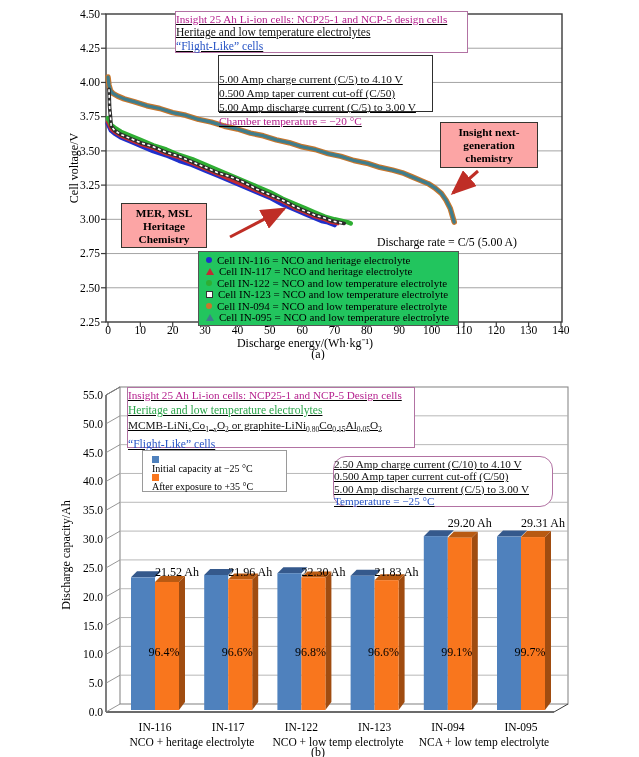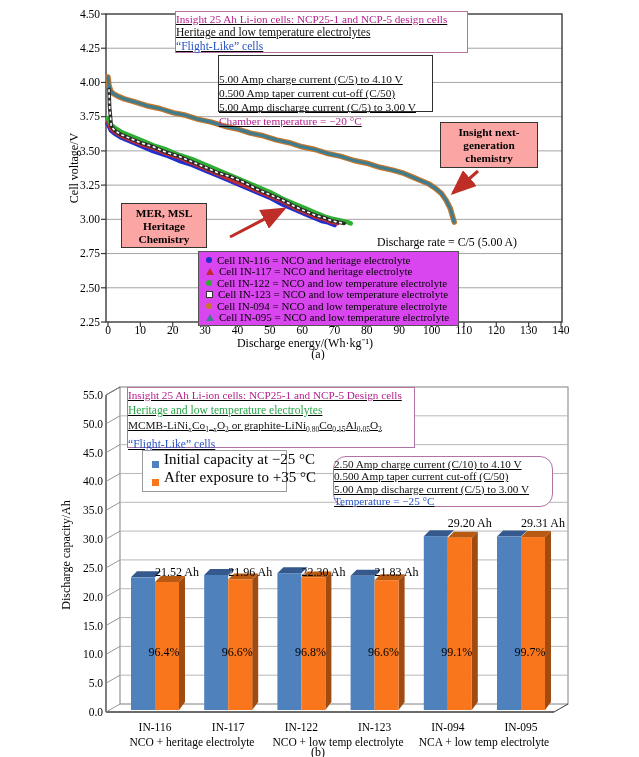--- a/index.html
+++ b/index.html
@@ -10,28 +10,28 @@
   .plum{border:1.6px solid #b272a3;}
   .blk{border:1.4px solid #2e2e2e;}
   .greenbox{position:absolute;background:#fca5a5;border:1.6px solid #35352f;
             text-align:center;box-sizing:border-box;font-weight:bold;}
   .t-mag{color:#b5208e;}
   .t-blu{color:#2653c5;}
   .t-grn{color:#2aa54a;}
   .t-blk{color:#111;}
   .l14{line-height:14px;font-size:11.6px;}
   .l13{line-height:12.8px;font-size:11.3px;}
-  .legA{position:absolute;left:198px;top:251px;width:261px;height:75px;background:#d946ef;
+  .legA{position:absolute;left:198px;top:251px;width:261px;height:75px;background:#22c55e;
         border:1.5px solid #555;box-sizing:border-box;display:flex;flex-direction:column;
         justify-content:space-around;padding:2px 0 2px 7px;}
   .legA .lr{display:flex;align-items:center;height:11px;font-size:11px;white-space:nowrap;}
   .legB{position:absolute;left:142px;top:450px;width:145px;height:42px;background:#fff;
         border:1.5px solid #9a9a9a;box-sizing:border-box;display:flex;flex-direction:column;
         justify-content:space-around;padding:2px 0 2px 9px;}
-  .legB .lr{display:flex;align-items:flex-end;height:12px;font-size:15px;white-space:nowrap;}
+  .legB .lr{display:flex;align-items:flex-start;height:12px;font-size:10px;white-space:nowrap;flex-direction:column;}
   .mk{display:inline-block;margin-right:5px;flex:0 0 auto;}
   .mk.dot{width:6px;height:6px;border-radius:50%;}
   .mk.tri{width:0;height:0;border-left:4px solid transparent;border-right:4px solid transparent;
           border-bottom:7px solid #000;}
   .mk.sqo{width:5px;height:5px;border:1.2px solid #333;background:#fff;}
   .mk.sqf{width:7px;height:7px;}
   sub{font-size:7.5px;}
 </style>
 </head>
 <body>

